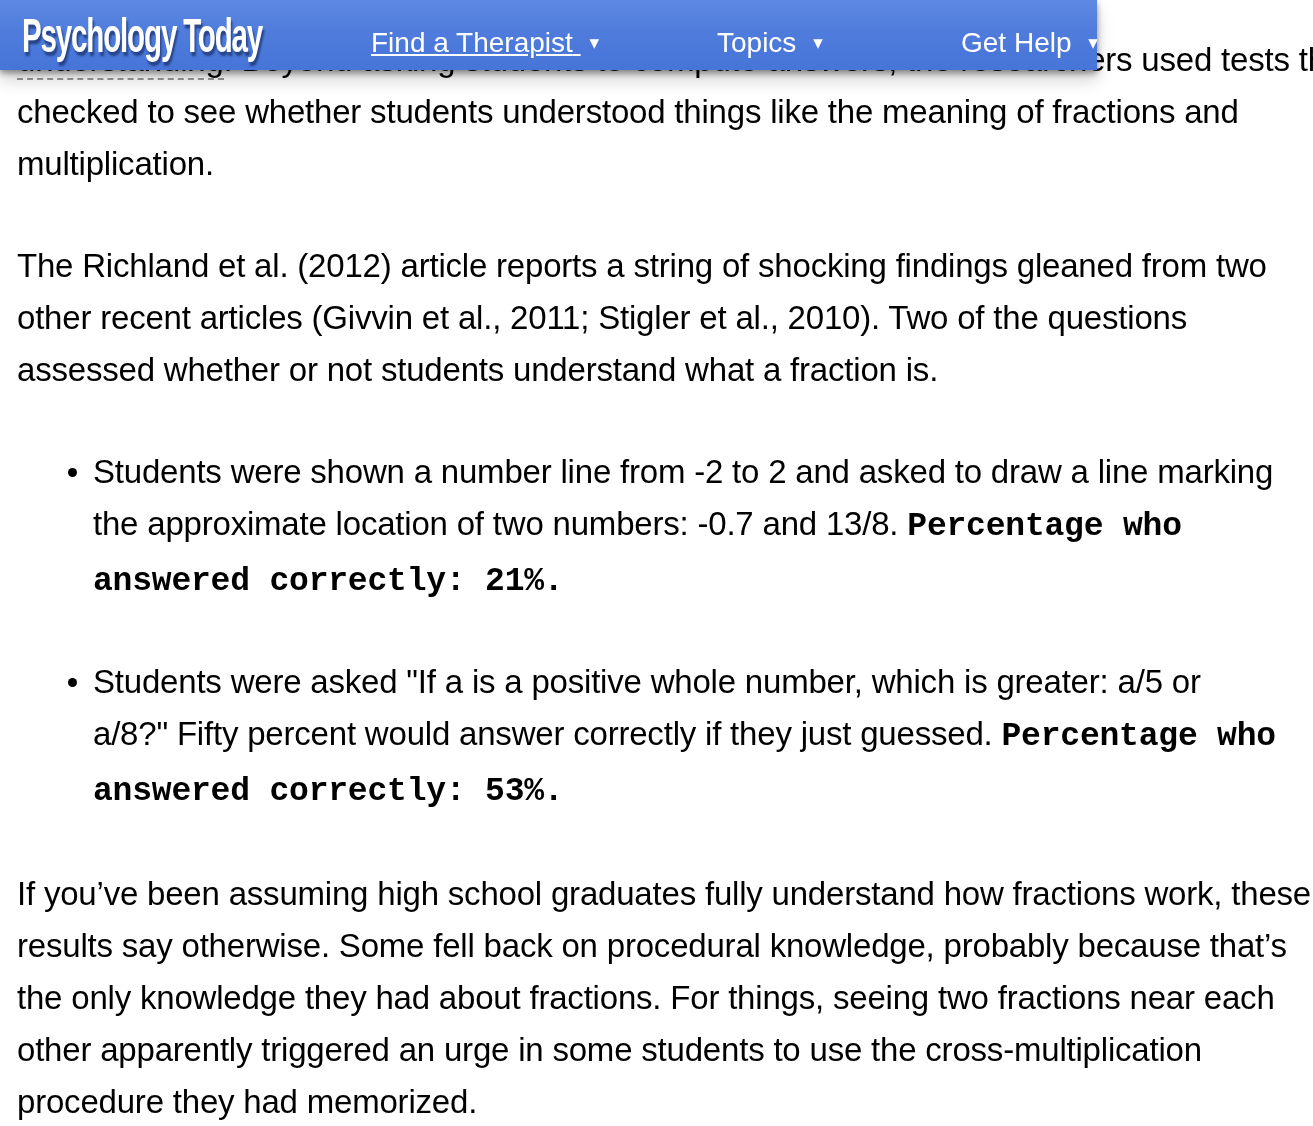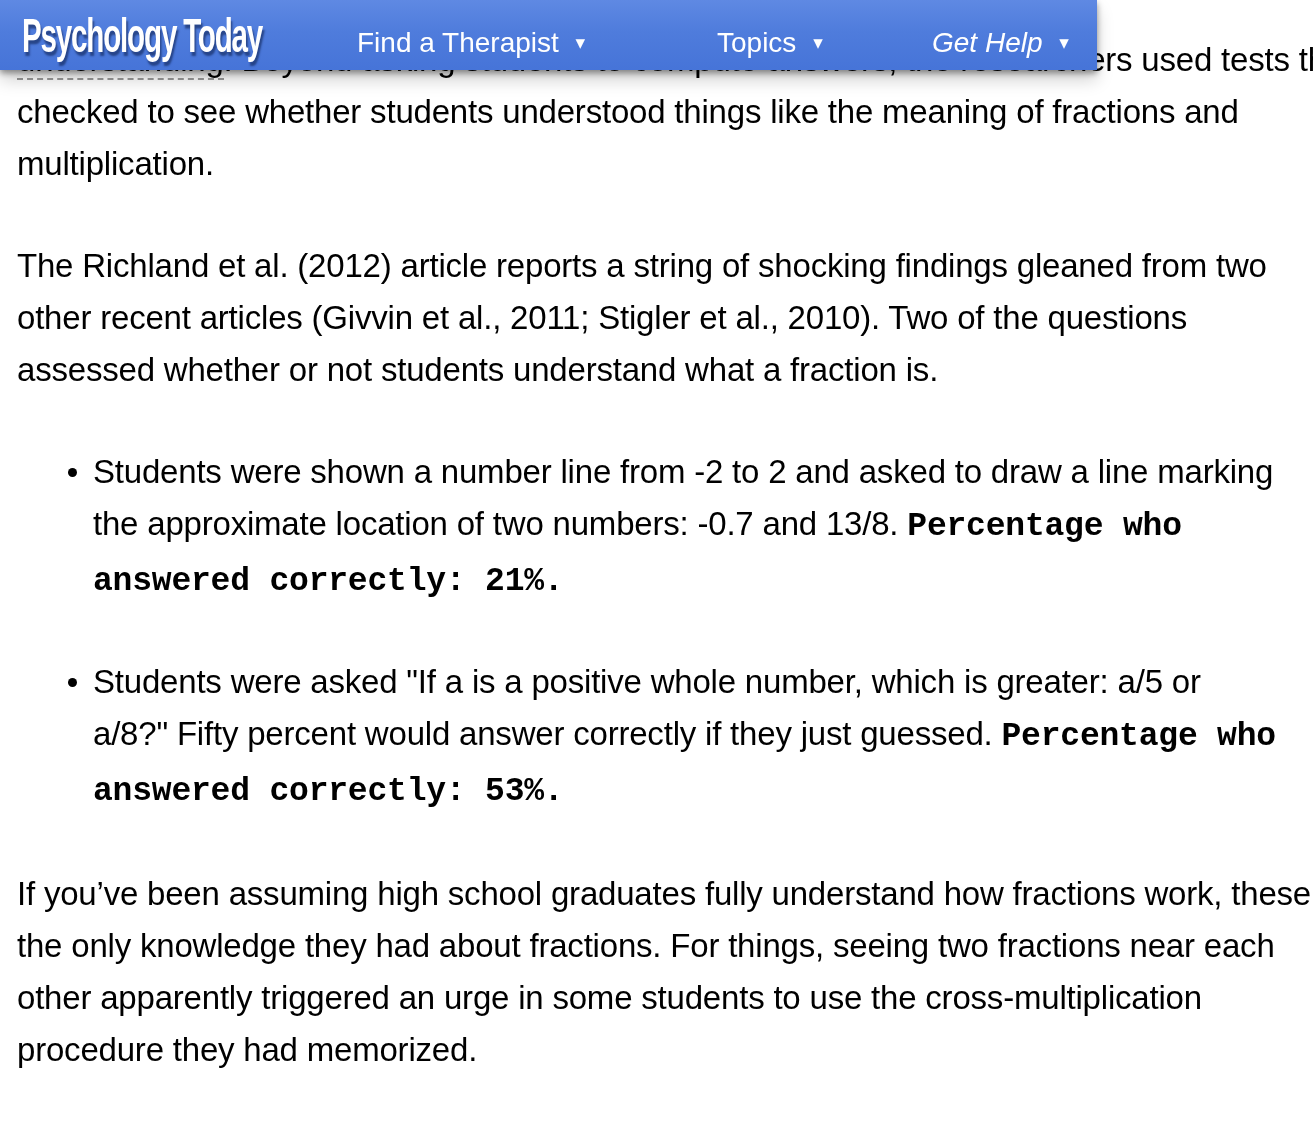--- a/index.html
+++ b/index.html
@@ -46,23 +46,23 @@
     white-space: nowrap;
     cursor: pointer;
     text-decoration: none;
   }
   .nav-item .caret {
     display: inline-block;
     font-size: 19px;
     margin-left: 9px;
     vertical-align: 3px;
   }
-  .nav-find     { left: 357px; }
+  .nav-find     { left: 371px; text-decoration: underline; }
   .nav-topics   { left: 717px; }
-  .nav-gethelp  { left: 932px; font-style: italic; }
+  .nav-gethelp  { left: 961px; }
   .nav-magazine { left: 1224px; }
 
   
   .content {
     position: relative;
     z-index: 1;
     margin-top: 70px;
     padding: 0 17px;
     width: 1313px;
     font-size: 33px;
@@ -156,18 +156,19 @@
       <div class="li-text">
         <span class="line">Students were asked "If a is a positive whole number, which is greater: a/5 or</span>
         <span class="line"><span>a/8?" Fifty percent would answer correctly if they just guessed. </span><b>Percentage who</b></span>
         <span class="line"><b>answered correctly: 53%.</b></span>
       </div>
     </li>
   </ul>
 
   <p>
     <span class="line">If you’ve been assuming high school graduates fully understand how fractions work, these</span>
+    <span class="line">results say otherwise. Some fell back on procedural knowledge, probably because that’s</span>
     <span class="line">the only knowledge they had about fractions. For things, seeing two fractions near each</span>
     <span class="line">other apparently triggered an urge in some students to use the cross-multiplication</span>
     <span class="line">procedure they had memorized.</span>
   </p>
 
 </div>
 
 </body></html>

